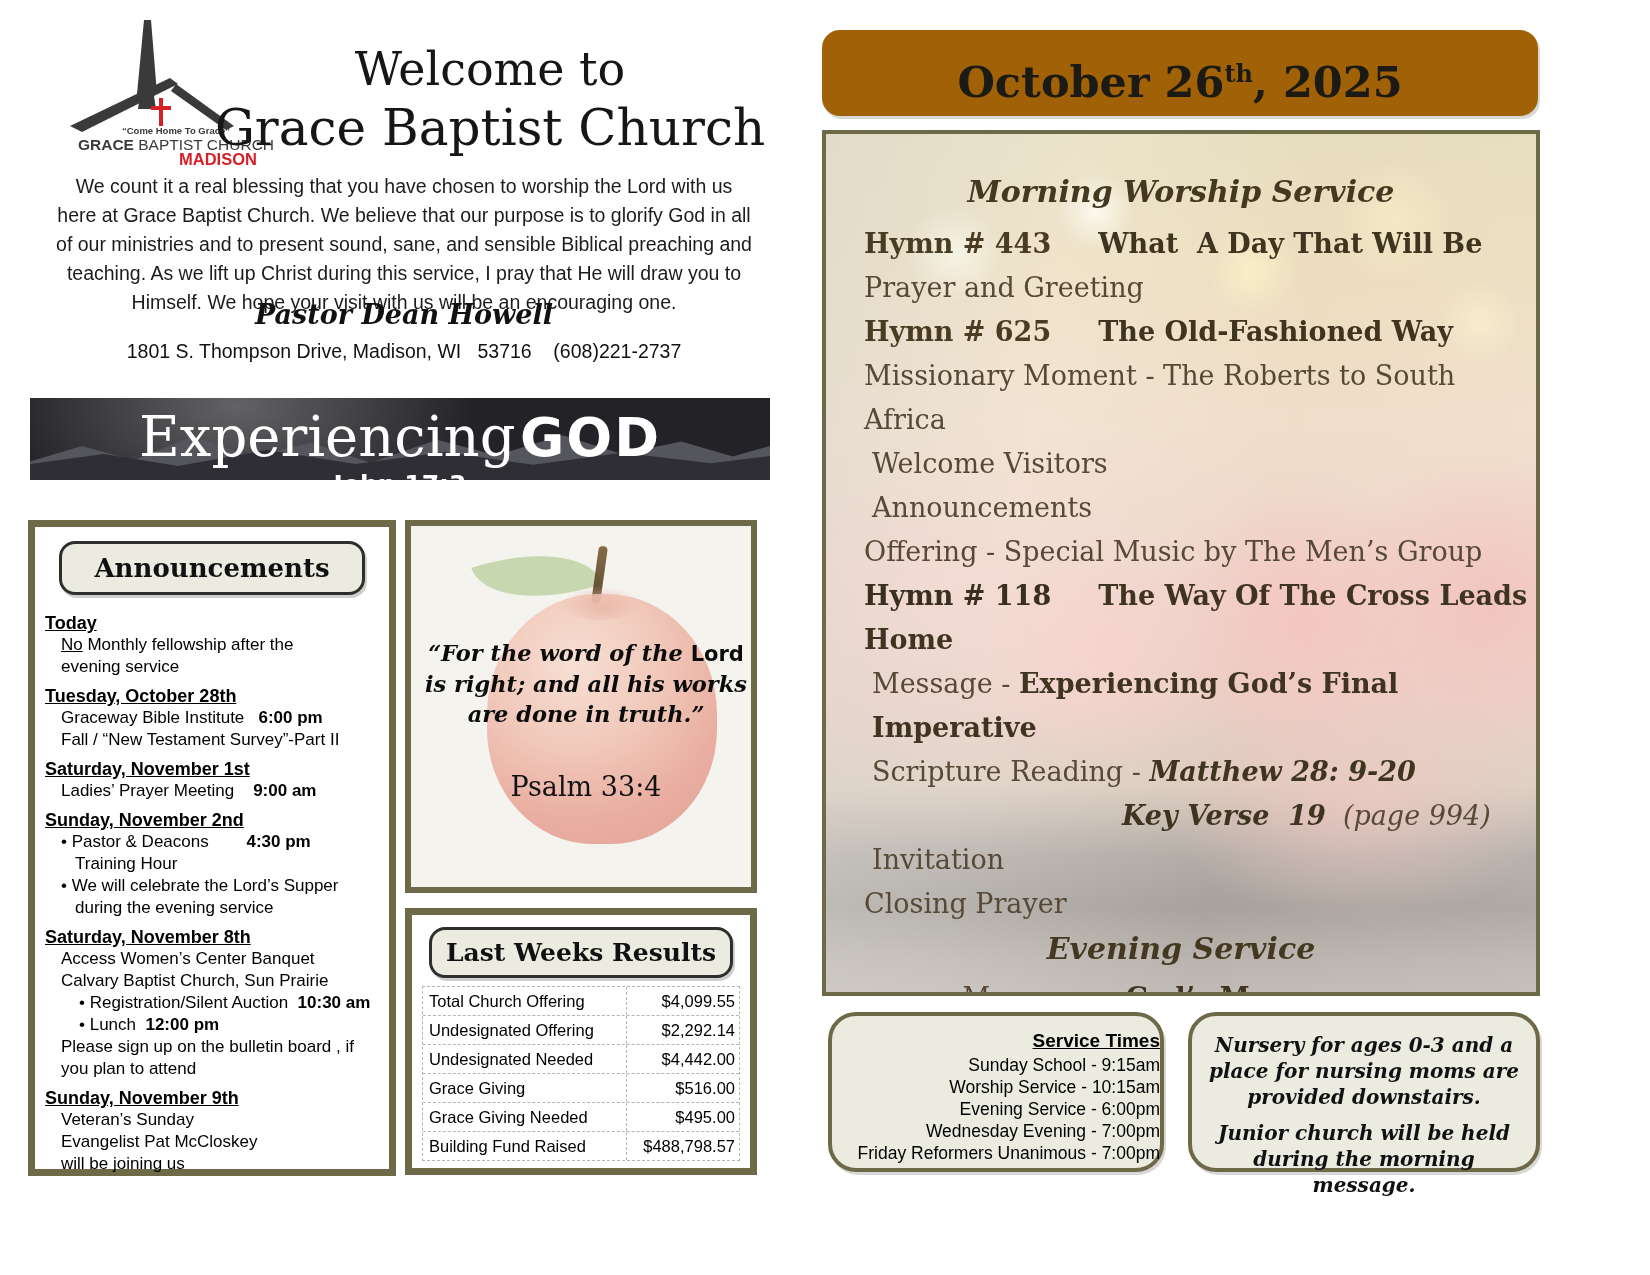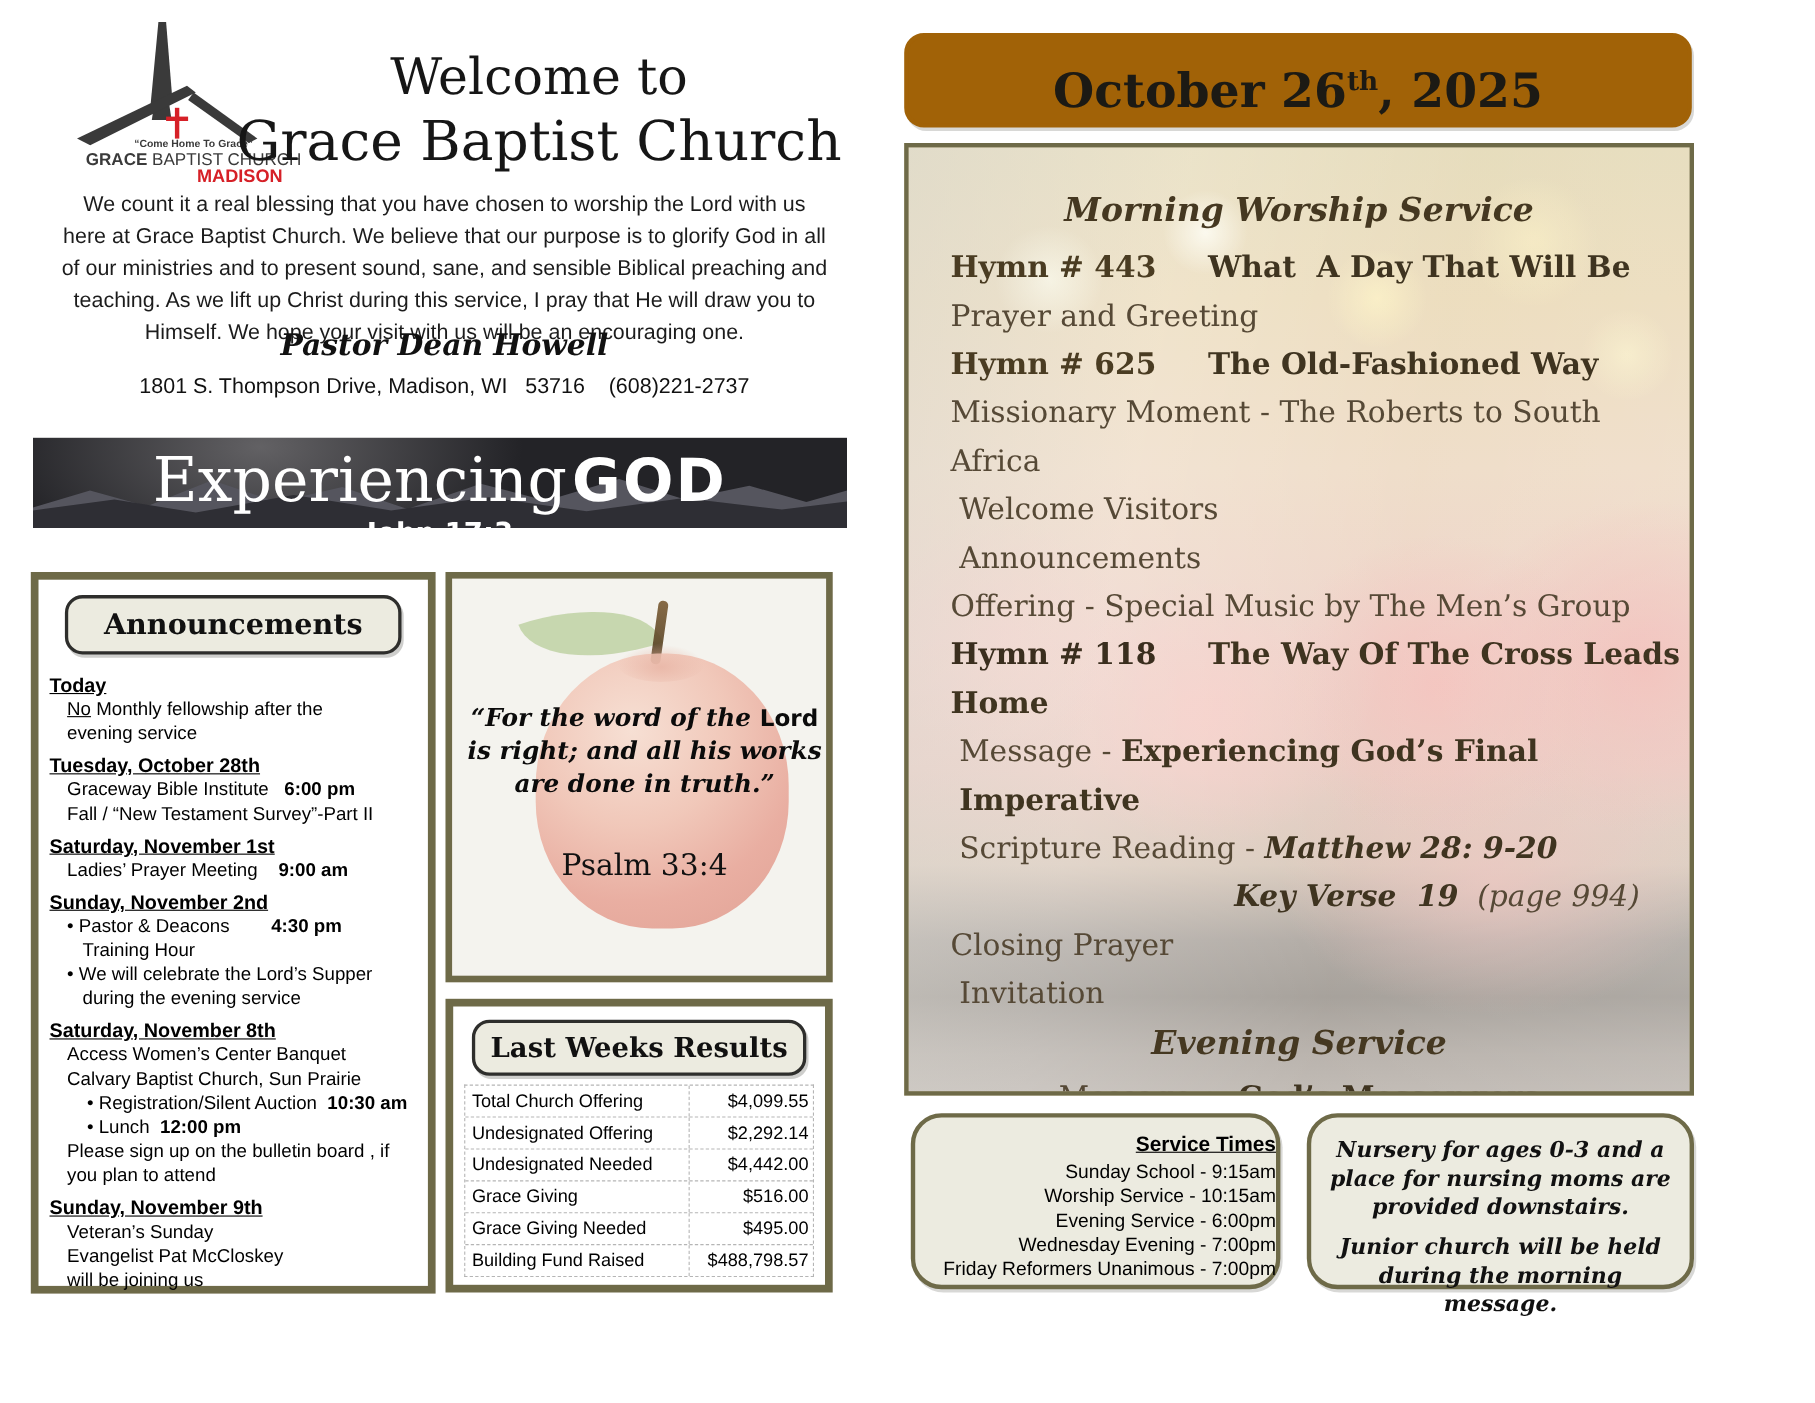--- a/index.html
+++ b/index.html
@@ -254,22 +254,22 @@
         <div class="ln"><span class="sg-p">Prayer and Greeting</span></div>
         <div class="ln"><span class="sg-hy">Hymn # 625</span><span class="sg-b">     The Old-Fashioned Way</span></div>
         <div class="ln"><span class="sg-p">Missionary Moment - The Roberts to South Africa</span></div>
         <div class="ln i1"><span class="sg-p">Welcome Visitors</span></div>
         <div class="ln i1"><span class="sg-p">Announcements</span></div>
         <div class="ln"><span class="sg-p">Offering - Special Music by The Men’s Group</span></div>
         <div class="ln"><span class="sg-hyb">Hymn # 118</span><span class="sg-b">     The Way Of The Cross Leads Home</span></div>
         <div class="ln i1"><span class="sg-p">Message - </span><span class="sg-b">Experiencing God’s Final Imperative</span></div>
         <div class="ln i1"><span class="sg-p">Scripture Reading - </span><span class="sg-bi">Matthew 28: 9-20</span></div>
         <div class="ln kv"><span class="sg-bi">Key Verse  19</span><span class="sg-i">  (page 994)</span></div>
+        <div class="ln i1"><span class="sg-p">Invitation</span></div>
         <div class="ln"><span class="sg-p">Closing Prayer</span></div>
-        <div class="ln i1"><span class="sg-p">Invitation</span></div>
       </div>
   </div>
   <div id="evening" class="svc">
     <div class="svc-title">Evening Service</div>
     <div>
         <div class="ln"><span class="sg-p">Message • </span><span class="sg-b"> God’s Messengers</span></div>
       </div>
   </div>
 </div>
 

